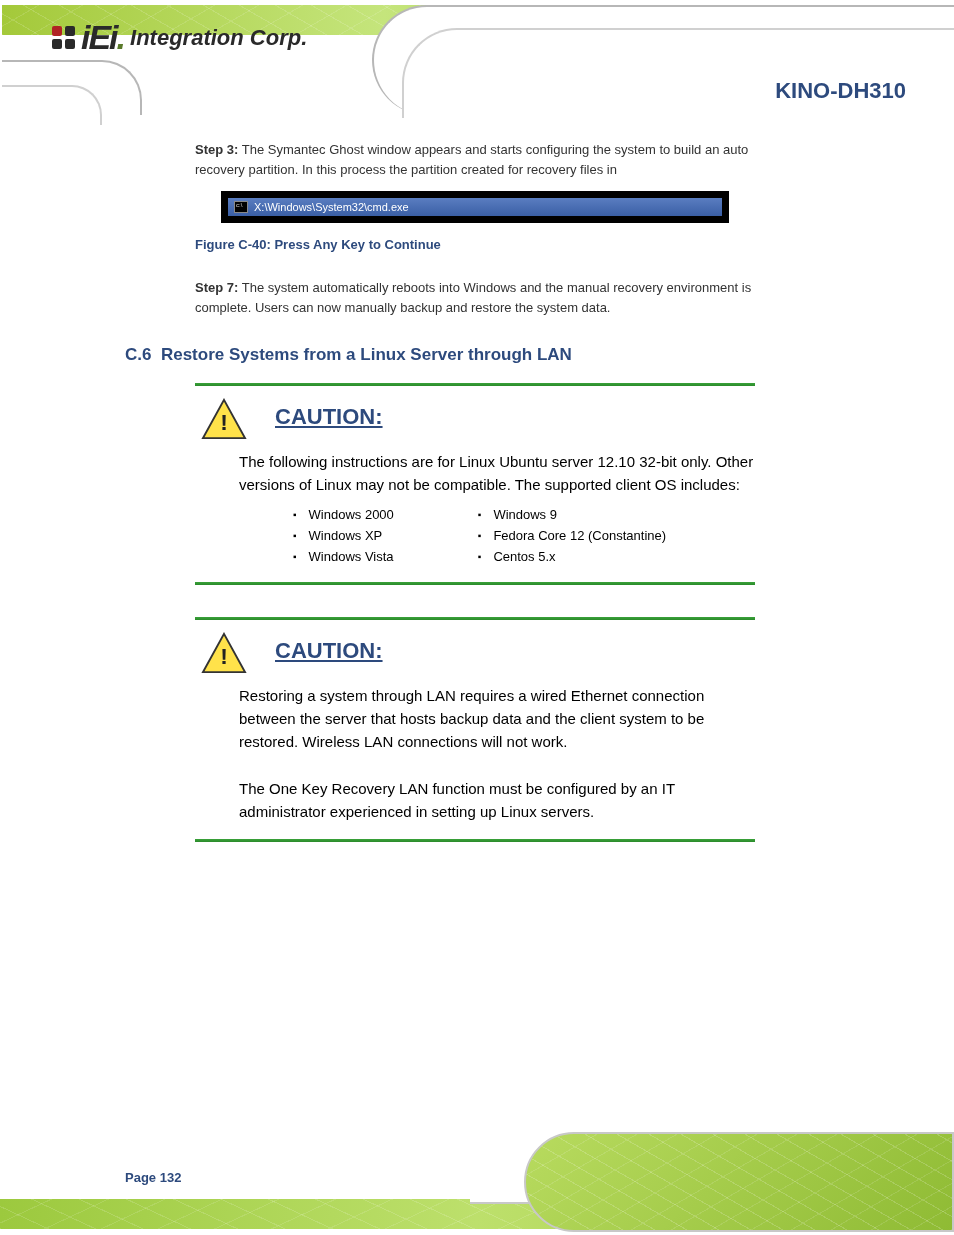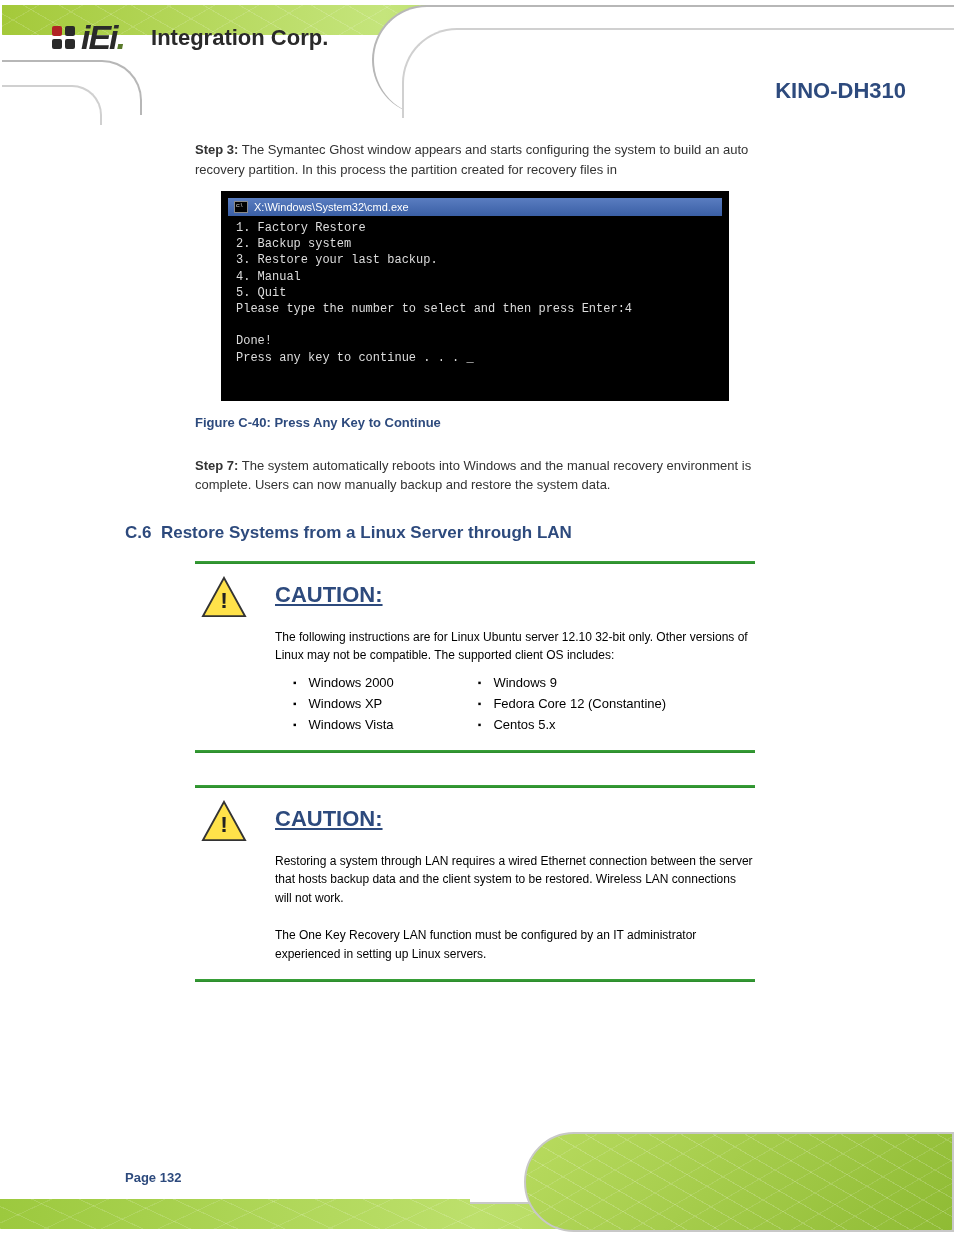--- a/index.html
+++ b/index.html
@@ -78,21 +78,21 @@
     z-index:5;
   }
   .logo-icon {
     display:flex; gap:3px;
   }
   .sq { width:10px; height:10px; }
   .sq.r { background:#b02424; border-radius:2px; }
   .sq.k { background:#2a2a2a; border-radius:2px; }
   .logo-iei { font-size:34px; font-weight:bold; color:#2a2a2a; font-style:italic; letter-spacing:-2px; }
   .logo-iei .dot { color:#5a7a2a; }
-  .logo-text { font-size:22px; font-weight:bold; color:#2a2a2a; margin-left:21px; }
+  .logo-text { font-size:22px; font-weight:bold; font-style:italic; color:#2a2a2a; margin-left:0; }
 
   .product-title {
     position:absolute;
     right:50px; top:78px;
     font-size:22px;
     color:#2d4a7d;
     font-weight:bold;
   }
 
   
@@ -160,22 +160,22 @@
     display:flex; align-items:flex-start; gap:28px;
     margin:6px 0 6px 6px;
   }
   .tri-icon svg { width:46px; height:42px; }
   .caution-title {
     font-size:22px; font-weight:bold; color:#2d4a7d;
     margin-top:6px;
     text-decoration:underline;
   }
   .caution-body {
-    margin-left:80px;
-    font-size:12px;
+    margin-left:44px;
+    font-size:15px;
     line-height:1.55;
   }
   .caution-ul {
     display:flex; gap:84px;
     margin:10px 0 8px 98px;
     font-size:13px;
   }
   .caution-ul ul { list-style:none; }
   .caution-ul li::before {
     content:"▪"; margin-right:12px; font-size:10px; vertical-align:1px;
@@ -270,29 +270,20 @@
   <p class="body-text">
     <span class="step-label">Step 3:</span>
     <span>The Symantec Ghost window appears and starts configuring the system to build an auto recovery partition. In this process the partition created for recovery files in</span>
   </p>
 
   <div class="cmd-fig">
     <div class="cmd-title">
       <span class="cmd-icon"></span>
       <span>X:\Windows\System32\cmd.exe</span>
     </div>
-    <div class="cmd-body">1. Factory Restore
-2. Backup system
-3. Restore your last backup.
-4. Manual
-5. Quit
-Please type the number to select and then press Enter:4
-
-Done!
-Press any key to continue . . . _</div>
   </div>
 
   <div class="fig-cap">Figure C-40: Press Any Key to Continue</div>
 
   <p class="body-text" style="margin-bottom:28px;">
     <span class="step-label">Step 7:</span>
     <span>The system automatically reboots into Windows and the manual recovery environment is complete. Users can now manually backup and restore the system data.</span>
   </p>
 
   <div class="section-head">

